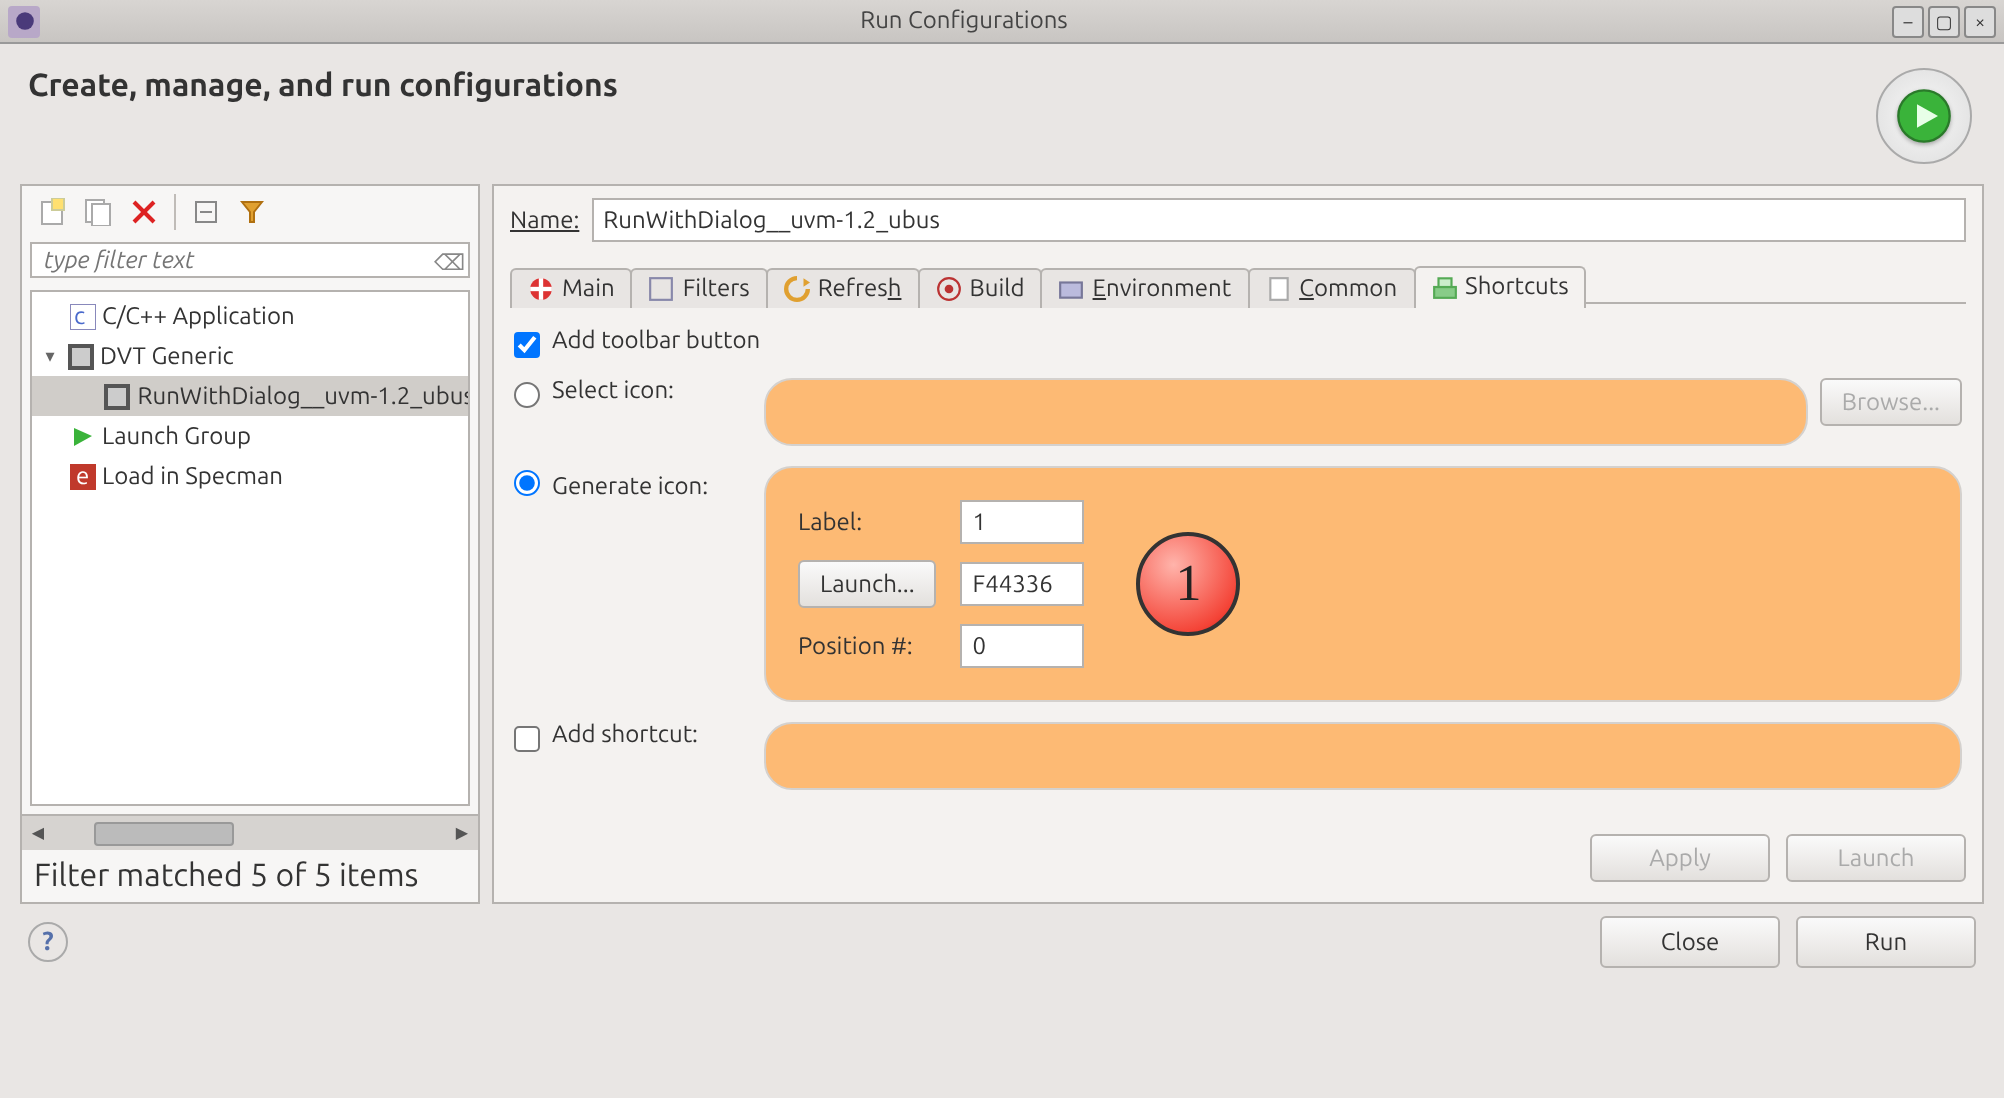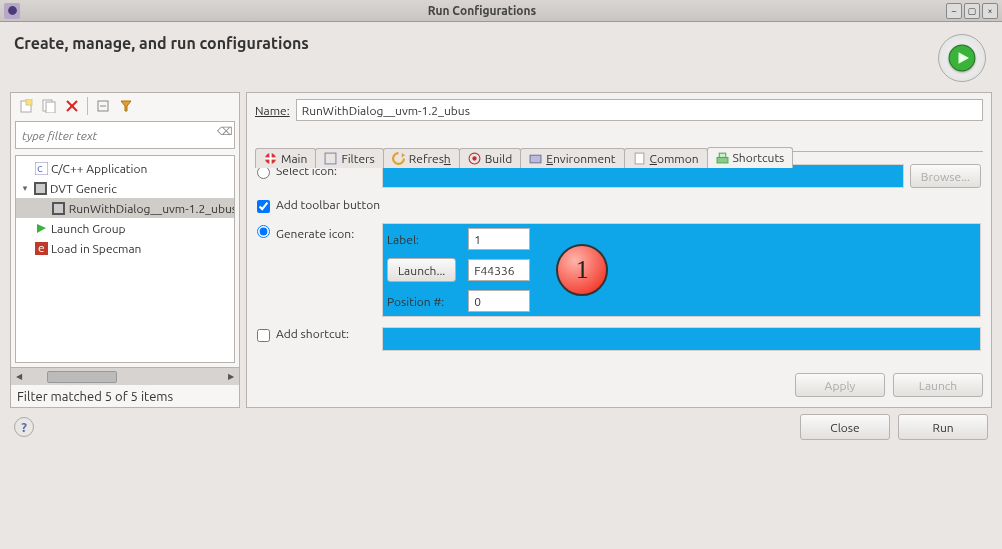--- a/index.html
+++ b/index.html
@@ -1,56 +1,56 @@
 <!DOCTYPE html>
 <html><head>
 <meta charset="utf-8">
 <style>
 *{margin:0;padding:0;box-sizing:border-box;font-family:"Ubuntu","Segoe UI",Arial,sans-serif;font-size:12px;color:#333}
 body{background:#e9e6e4;width:1002px;height:549px;overflow:hidden}
 .titlebar{height:22px;background:linear-gradient(#d8d5d2,#c8c5c2);border-bottom:1px solid #999;display:flex;align-items:center;padding:0 4px}
 .titlebar .tb-icon{width:16px;height:16px;background:#b8a8c8;border-radius:2px;display:flex;align-items:center;justify-content:center}
-.titlebar .title{flex:1;text-align:center;font-weight:bold;color:#444}
+.titlebar .title{flex:1;text-align:center;font-weight:normal;color:#444}
 .titlebar .win-btn{width:16px;height:16px;margin-left:2px;border:1px solid #888;background:#ddd;border-radius:2px;display:flex;align-items:center;justify-content:center;font-size:9px}
 .header{padding:12px 14px 0;display:flex;align-items:flex-start}
 .header h1{font-size:16px;font-weight:bold;flex:1}
 .play-badge{width:48px;height:48px;border-radius:50%;background:radial-gradient(#f8f8f8,#ddd);border:1px solid #aaa;display:flex;align-items:center;justify-content:center;margin-right:2px}
 .play-badge svg{filter:drop-shadow(0 1px 1px rgba(0,0,0,.3))}
 .content{display:flex;padding:10px 10px 0;gap:6px}
 .left-pane{width:230px;border:1px solid #b5b2af;background:#f7f6f5;display:flex;flex-direction:column}
 .toolbar{height:26px;display:flex;align-items:center;padding:0 4px;gap:1px}
 .tbtn{width:22px;height:22px;display:flex;align-items:center;justify-content:center;border:1px solid transparent;border-radius:2px}
 .sep{width:1px;height:18px;background:#c0bcb8;margin:0 3px}
 .filter-box{margin:2px 4px;position:relative}
-.filter-box input{width:100%;height:28px;padding:0 20px 0 6px;border:1px solid #b5b2af;font-style:italic;color:#888;background:#fff}
+.filter-box input{width:100%;height:18px;padding:0 20px 0 6px;border:1px solid #b5b2af;font-style:italic;color:#888;background:#fff}
 .filter-box .clear{position:absolute;right:4px;top:4px;width:14px;height:14px;font-size:11px;color:#888}
 .tree{flex:1;background:#fff;border:1px solid #b5b2af;margin:4px;overflow:hidden;padding-top:2px}
 .tree-row{display:flex;align-items:center;height:20px;padding-left:4px;gap:3px;white-space:nowrap}
 .tree-row.l1{padding-left:18px}
 .tree-row.l2{padding-left:36px}
 .tree-row.sel{background:#d0cdc9}
 .twisty{width:10px;text-align:center;color:#666;font-size:9px}
 .ticon{width:14px;height:14px;display:flex;align-items:center;justify-content:center;font-size:10px}
 .hscroll{height:18px;background:#d6d3d0;border-top:1px solid #b5b2af;display:flex;align-items:center}
 .hscroll .thumb{height:12px;width:70px;background:#bbb;border:1px solid #999;border-radius:2px;margin-left:20px}
 .hscroll .arrow{width:16px;height:14px;display:flex;align-items:center;justify-content:center;font-size:8px;color:#555}
-.filter-status{padding:4px 6px;font-size:13px}
+.filter-status{padding:4px 6px;font-size:16px}
 .right-pane{flex:1;border:1px solid #b5b2af;background:#f4f2f0;padding:6px 8px;display:flex;flex-direction:column;gap:6px}
 .name-row{display:flex;align-items:center;gap:6px}
 .name-row label{text-decoration:underline}
 .name-row input{flex:1;height:22px;padding:0 5px;border:1px solid #b5b2af;background:#fff}
 .tabs{display:flex;align-items:flex-end;height:25px;position:relative;border-bottom:1px solid #b5b2af}
-.tab{display:flex;align-items:center;gap:4px;padding:3px 8px;border:1px solid #b5b2af;border-bottom:none;background:#e8e5e3;border-radius:3px 3px 0 0;margin-right:-1px;font-size:12px;position:relative;top:17px}
+.tab{display:flex;align-items:center;gap:4px;padding:3px 8px;border:1px solid #b5b2af;border-bottom:none;background:#e8e5e3;border-radius:3px 3px 0 0;margin-right:-1px;font-size:12px;position:relative;top:3px}
 .tab.active{background:#f4f2f0;z-index:2;padding-bottom:4px}
 .tab .u{text-decoration:underline}
 .tabicon{width:13px;height:13px}
 .form{padding:6px 2px;display:flex;flex-direction:column;gap:10px}
 .row{display:flex;align-items:flex-start;gap:6px}
 .row>input[type=checkbox],.row>input[type=radio]{margin-top:2px}
-.inset{flex:1;border:1px solid #d4d1ce;background:#0ea5e9;border-radius:0;padding:4px;min-height:24px}
+.inset{flex:1;border:1px solid #d4d1ce;background:#fdba74;border-radius:14px;padding:16px;min-height:24px}
 .formgrid{display:grid;grid-template-columns:auto auto auto;gap:8px 12px;align-items:center}
 .tinput{width:62px;height:22px;border:1px solid #b5b2af;padding:0 5px;background:#fff}
 .btn{height:24px;padding:0 10px;border:1px solid #b5b2af;background:linear-gradient(#fafafa,#e3e0dd);border-radius:3px}
 .btn:disabled{color:#aaa}
 .circle{width:52px;height:52px;border-radius:50%;background:radial-gradient(circle at 35% 30%, #ffb4ab, #f44336 75%, #b71c1c);border:2px solid #333;display:flex;align-items:center;justify-content:center;font-size:26px;font-family:serif;color:#222;margin-left:14px}
 .spacer{flex:1}
 .btnrow{display:flex;justify-content:flex-end;gap:8px;padding:4px 0}
 .footer{display:flex;align-items:center;padding:6px 14px 10px;gap:8px}
 .help{width:20px;height:20px;border:1px solid #aaa;border-radius:50%;color:#5570aa;font-weight:bold;text-align:center;line-height:18px;font-size:13px}
 .bigbtn{min-width:90px;height:26px;border:1px solid #b5b2af;background:linear-gradient(#fafafa,#e3e0dd);border-radius:3px}
@@ -229,29 +229,29 @@
           <svg class="tabicon" viewBox="0 0 12 12">
             <rect x="1" y="6" width="10" height="5" fill="#8c8" stroke="#5a5"></rect>
             <rect x="3" y="2" width="6" height="4" fill="#cec" stroke="#5a5"></rect>
           </svg>
           <span>Shortcuts</span>
         </div>
     </div>
 
     <div class="form">
       <div class="row">
+        <input type="checkbox" checked="" style="">
+        <label>Add toolbar button</label>
+      </div>
+
+      <div class="row">
         <input type="radio" name="iconmode" style="">
         <label style="width:100px">Select icon:</label>
         <div class="inset"></div>
         <button class="btn" disabled="">Browse...</button>
-      </div>
-
-      <div class="row">
-        <input type="checkbox" checked="" style="">
-        <label>Add toolbar button</label>
       </div>
 
       <div class="row">
         <input type="radio" name="iconmode" checked="" style="">
         <label style="width:100px;margin-top:4px">Generate icon:</label>
         <div class="inset">
           <div style="display:flex;align-items:center">
             <div class="formgrid">
               <label>Label:</label>
               <input class="tinput" value="1" style="">

